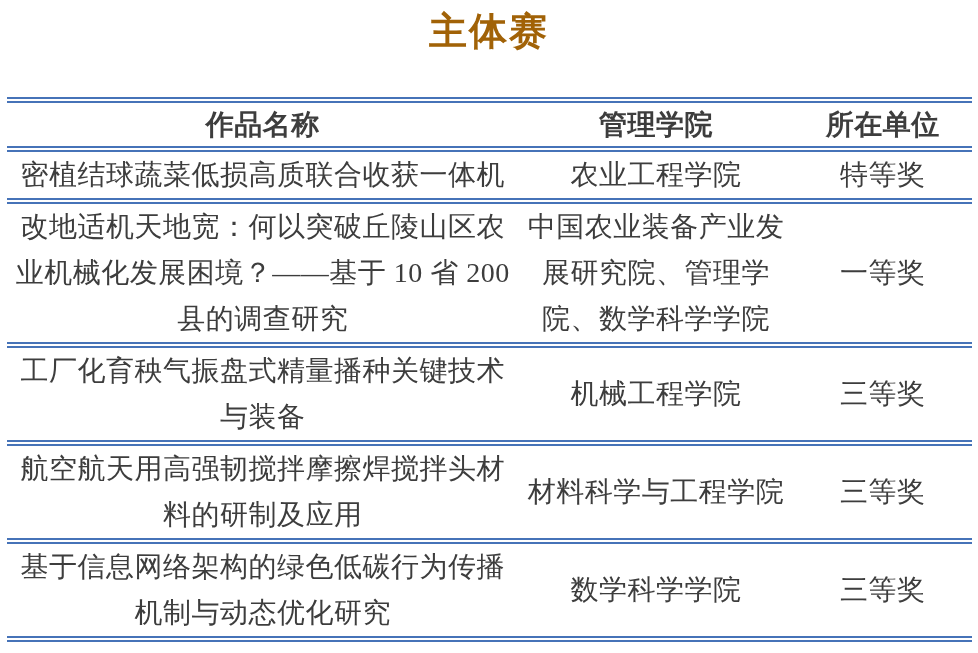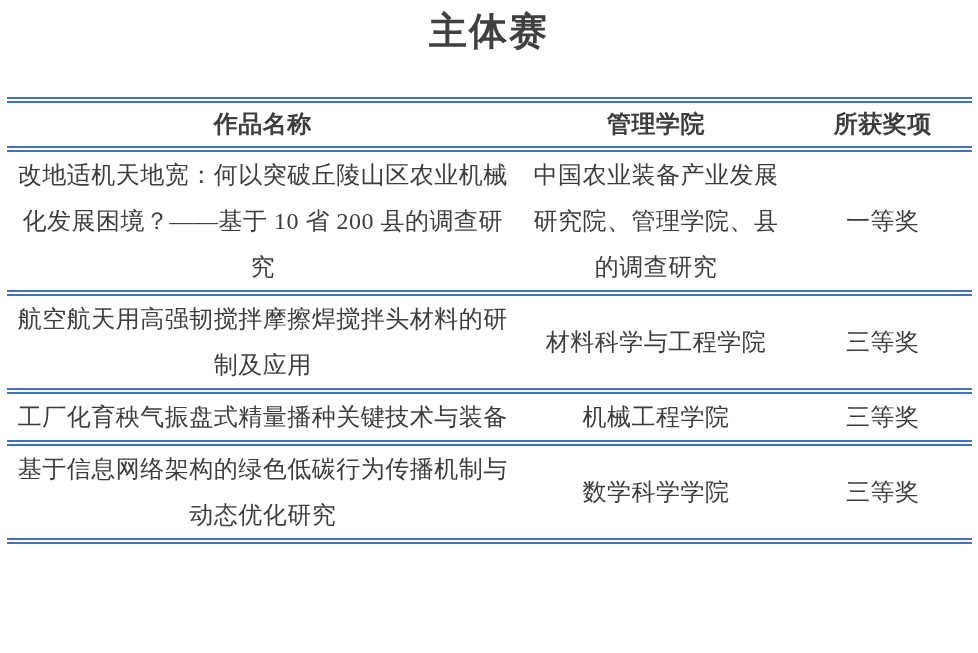--- a/index.html
+++ b/index.html
@@ -17,21 +17,21 @@
     width: 978px;
     height: 653px;
     box-sizing: border-box;
   }
   .doc-title {
     margin: 8px 0 0 0;
     text-align: center;
     font-size: 38px;
     font-weight: bold;
     letter-spacing: 2px;
-    color: #404040;
+    color: #a16207;
     line-height: 46px;
   }
   table.awards {
     margin: 43px 6px 0 7px;
     width: calc(100% - 13px);
     border-collapse: collapse;
     table-layout: fixed;
   }
   table.awards thead tr {
     border-top: 6px double var(--rule-blue);
@@ -40,21 +40,21 @@
     border-bottom: 6px double var(--rule-blue);
   }
   col.c1 { width: 53%; }
   col.c2 { width: 28.5%; }
   col.c3 { width: 18.5%; }
   th, td {
     text-align: center;
     vertical-align: middle;
     color: var(--text-color);
     padding: 0 6px;
-    font-size: 24px;
+    font-size: 28px;
     letter-spacing: 0.5px;
     
     font-family: "Liberation Serif", "Liberation Sans", sans-serif;
   }
   th {
     font-weight: bold;
     line-height: 43px;
   }
   td {
     font-weight: normal;
@@ -71,37 +71,42 @@
   <table class="awards">
     <colgroup>
       <col class="c1">
       <col class="c2">
       <col class="c3">
     </colgroup>
     <thead>
       <tr>
         <th>作品名称</th>
         <th>管理学院</th>
-        <th>所获奖项</th>
+        <th>所在单位</th>
       </tr>
     </thead>
     <tbody>
       <tr>
+        <td>密植结球蔬菜低损高质联合收获一体机</td>
+        <td>农业工程学院</td>
+        <td>特等奖</td>
+      </tr>
+      <tr>
         <td>改地适机天地宽：何以突破丘陵山区农业机械化发展困境？——基于 10 省 200 县的调查研究</td>
-        <td>中国农业装备产业发展研究院、管理学院、县的调查研究</td>
+        <td>中国农业装备产业发展研究院、管理学院、数学科学学院</td>
         <td>一等奖</td>
+      </tr>
+      <tr>
+        <td>工厂化育秧气振盘式精量播种关键技术与装备</td>
+        <td>机械工程学院</td>
+        <td>三等奖</td>
       </tr>
       <tr>
         <td>航空航天用高强韧搅拌摩擦焊搅拌头材料的研制及应用</td>
         <td>材料科学与工程学院</td>
-        <td>三等奖</td>
-      </tr>
-      <tr>
-        <td>工厂化育秧气振盘式精量播种关键技术与装备</td>
-        <td>机械工程学院</td>
         <td>三等奖</td>
       </tr>
       <tr>
         <td>基于信息网络架构的绿色低碳行为传播机制与动态优化研究</td>
         <td>数学科学学院</td>
         <td>三等奖</td>
       </tr>
     </tbody>
   </table>
 

